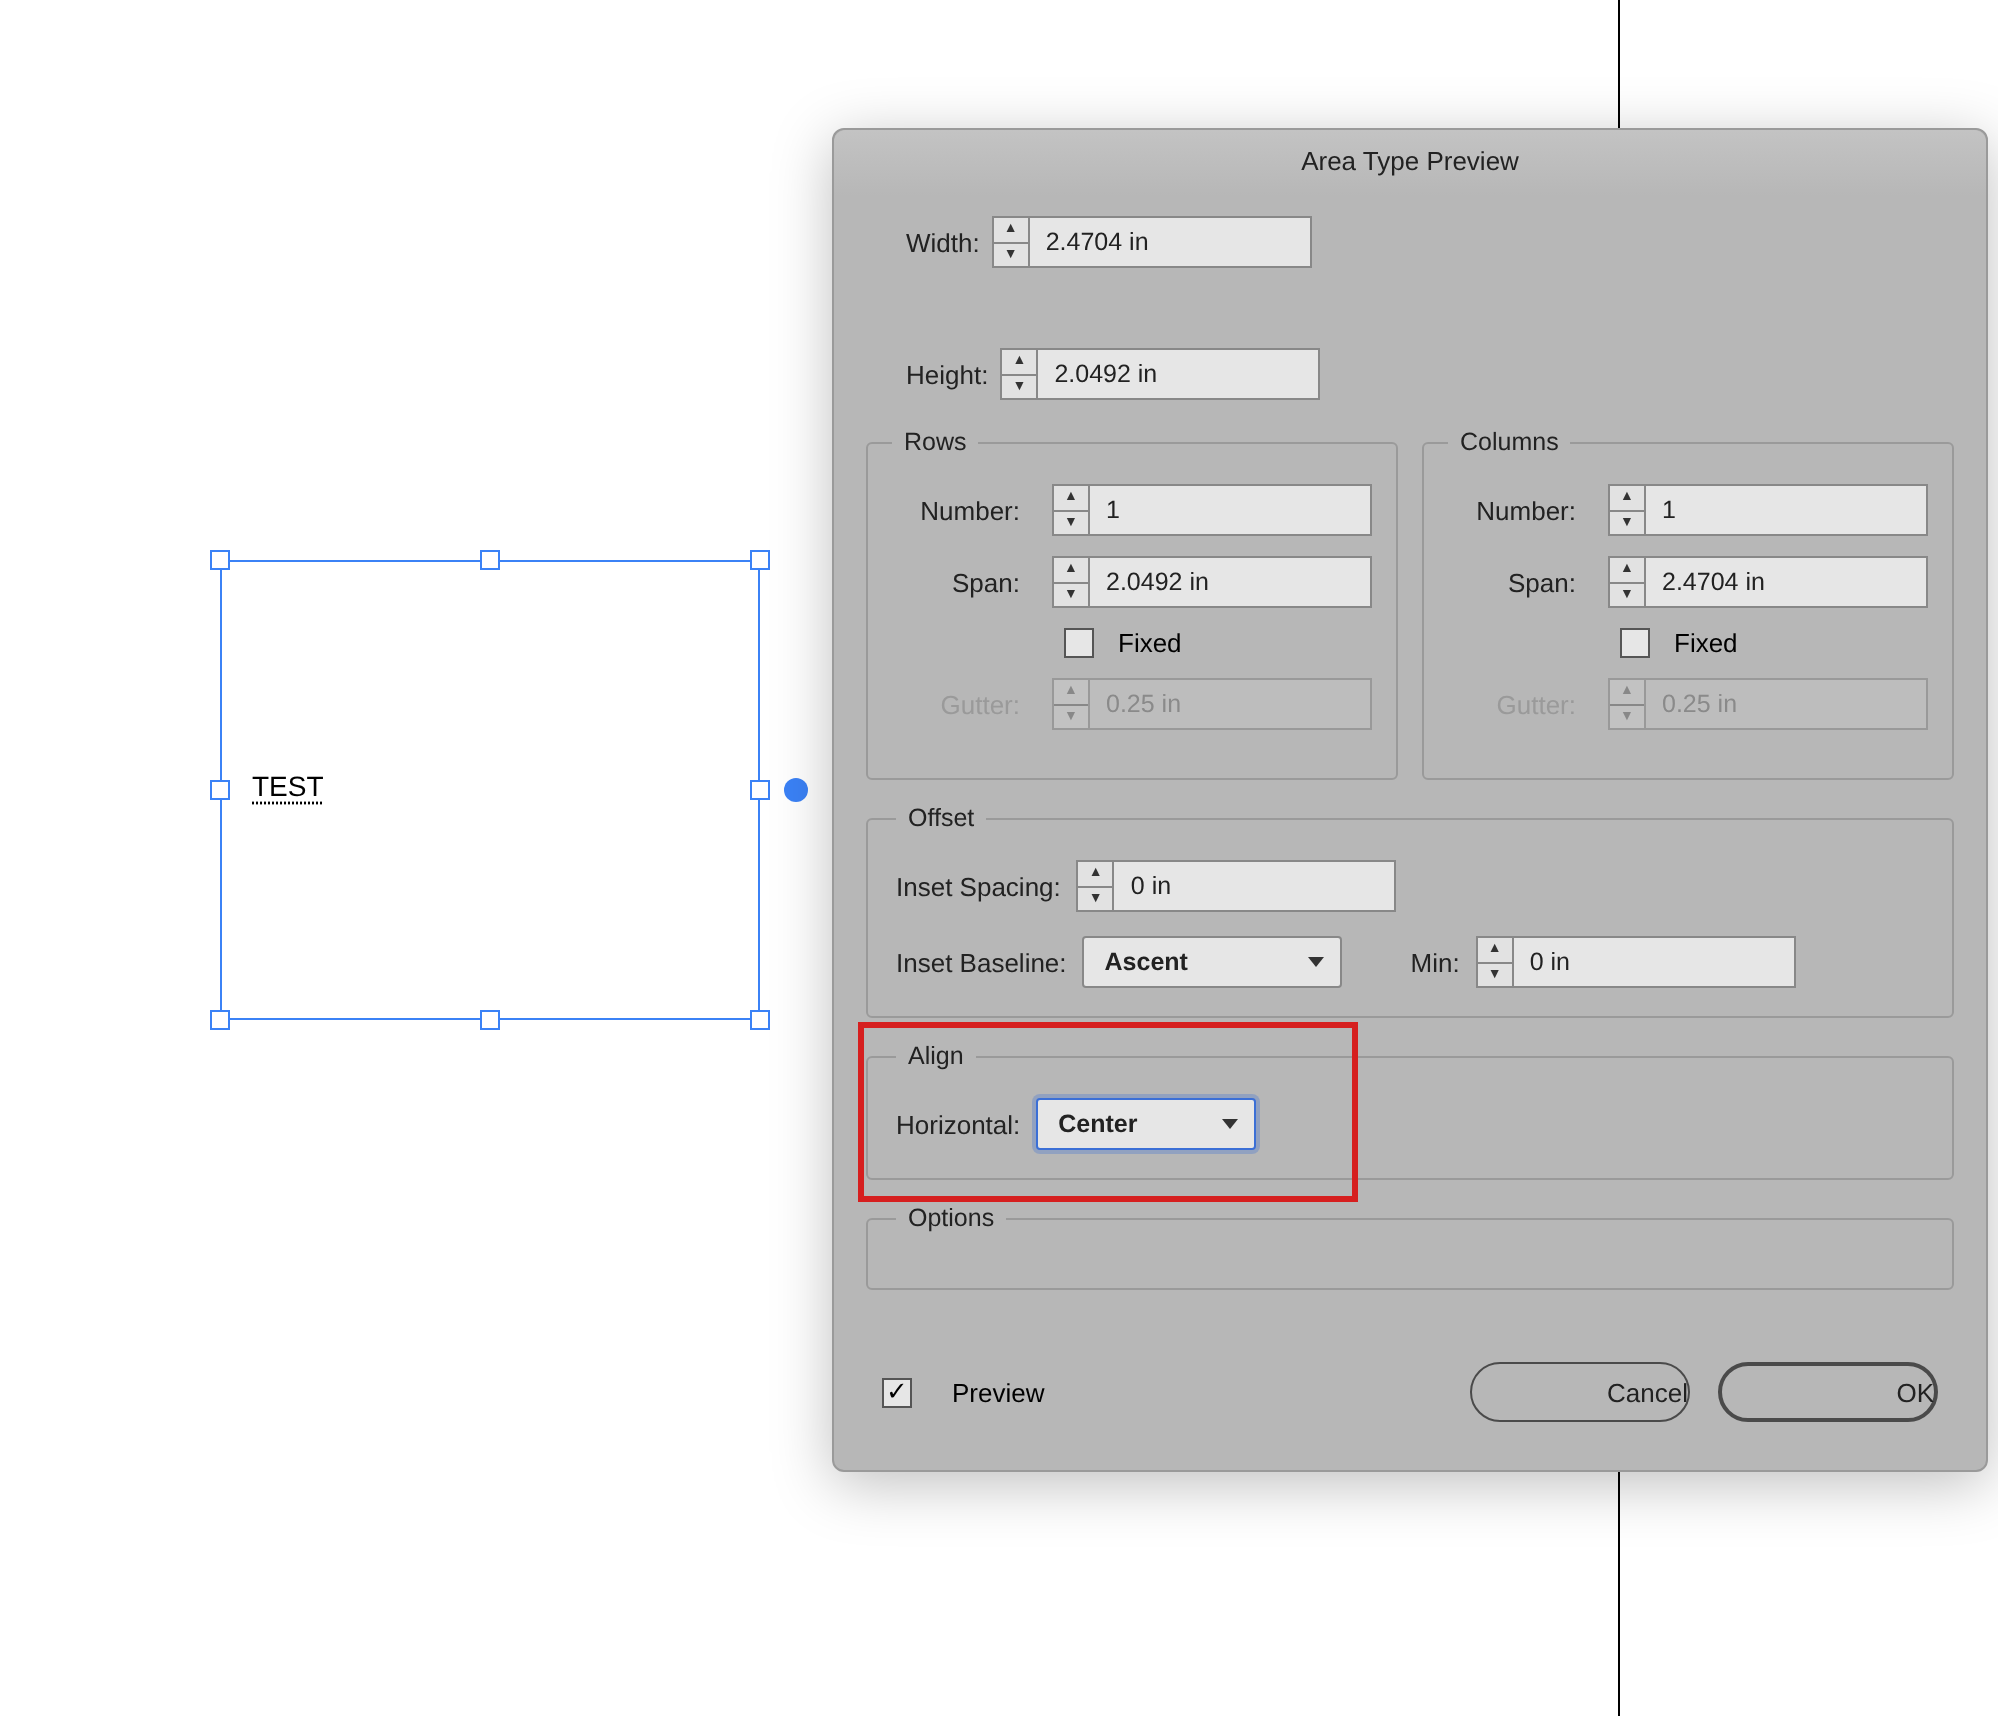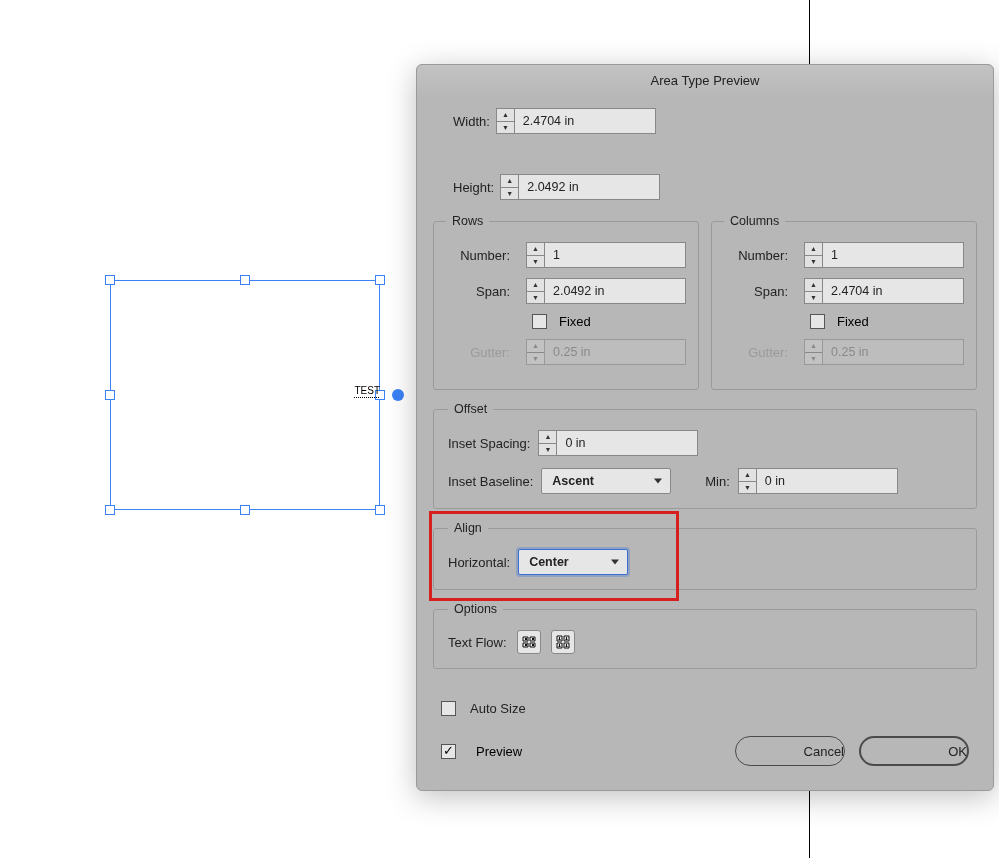--- a/index.html
+++ b/index.html
@@ -52,24 +52,24 @@
     position: absolute;
     top: 50%; right: -24px;
     width: 12px; height: 12px;
     background: #3b82f6;
     border-radius: 50%;
     margin-top: -6px;
   }
   .test-text {
     position: absolute;
     top: 105px;
-    left: 0;
+    left: 16px;
     width: 100%;
-    text-align: right;
-    font-size: 10px;
+    text-align: left;
+    font-size: 14px;
     color: #000;
     text-decoration: underline dotted;
     text-underline-offset: 3px;
   }
   
   .dialog {
     position: absolute;
     left: 416px;
     top: 64px;
     width: 578px;
@@ -415,44 +415,24 @@
         <div class="select highlight">
             <span>Center</span>
           </div>
       </div>
     </fieldset>
     <div class="align-box" style="left:12px; top:-10px; width:250px; height:90px;"></div>
   </div>
 
   <fieldset class="full">
     <legend>Options</legend>
-    <div class="tflow-row">
-      <span class="lbl">Text Flow:</span>
-      <div class="flow-btn">
-        <svg width="14" height="14" viewBox="0 0 14 14">
-            <path d="M1 2h5v4H1zM8 2h5v4H8zM1 8h5v4H1zM8 8h5v4H8z" fill="none" stroke="#111" stroke-width="1"></path>
-            <path d="M1 4l12 0" stroke="#111" stroke-width="0" fill="none"></path>
-            <path d="M3 3l2 2M3 5l2-2M10 3l2 2M10 5l2-2M3 9l2 2M3 11l2-2M10 9l2 2M10 11l2-2" stroke="#111" stroke-width="1"></path>
-          </svg>
-      </div>
-      <div class="flow-btn">
-        <svg width="14" height="14" viewBox="0 0 14 14">
-            <path d="M1 1h5v5H1zM1 8h5v5H1zM8 1h5v5H8zM8 8h5v5H8z" fill="none" stroke="#111" stroke-width="1"></path>
-            <path d="M3.5 2v3M3.5 5l-1-1M3.5 5l1-1M10.5 2v3M10.5 5l-1-1M10.5 5l1-1M3.5 9v3M3.5 12l-1-1M3.5 12l1-1M10.5 9v3M10.5 12l-1-1M10.5 12l1-1" stroke="#111" stroke-width="1" fill="none"></path>
-          </svg>
-      </div>
-    </div>
   </fieldset>
 
   <div class="spc"></div>
 
-  <div class="autosize">
-    <span class="cb"></span>
-    <span>Auto Size</span>
-  </div>
 
   <div class="spc"></div>
 
   <div class="footer">
     <span class="cb checked"></span>
     <span>Preview</span>
     <span class="spacer"></span>
     <div class="btn">
         <span>Cancel</span>
       </div>

